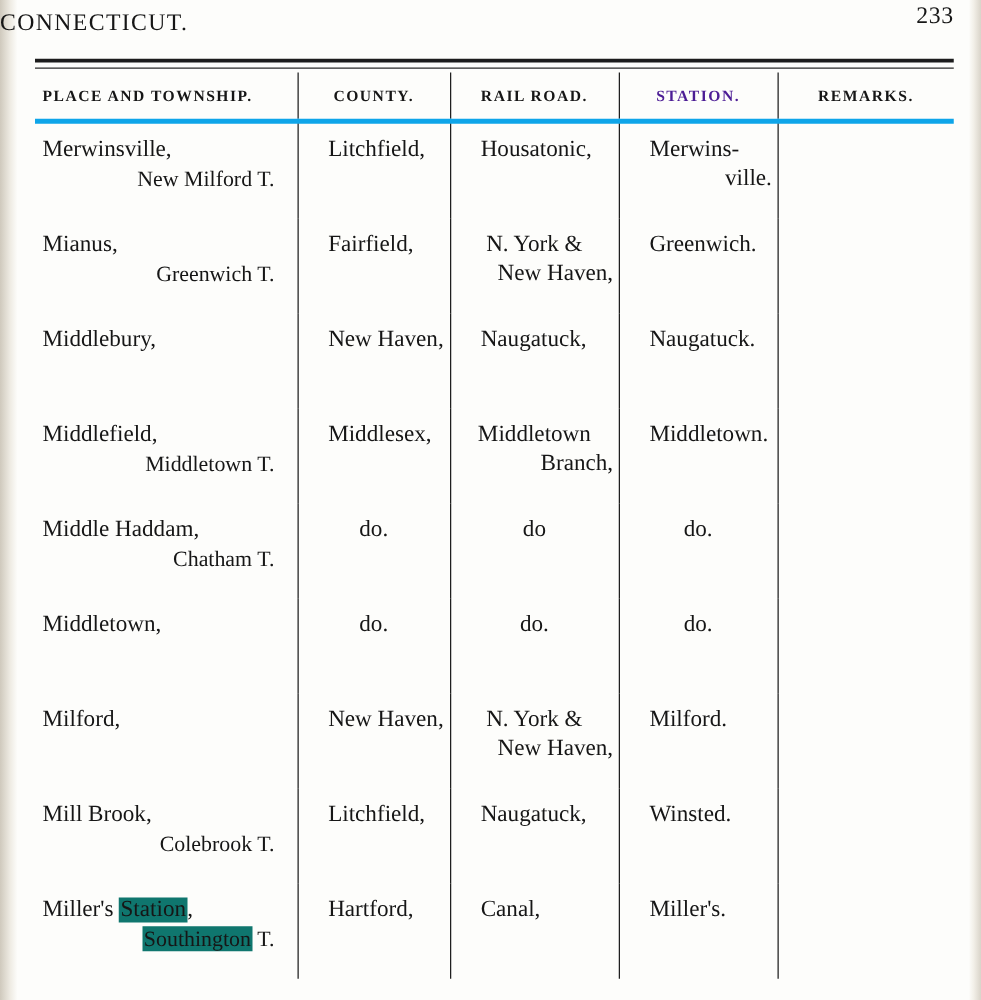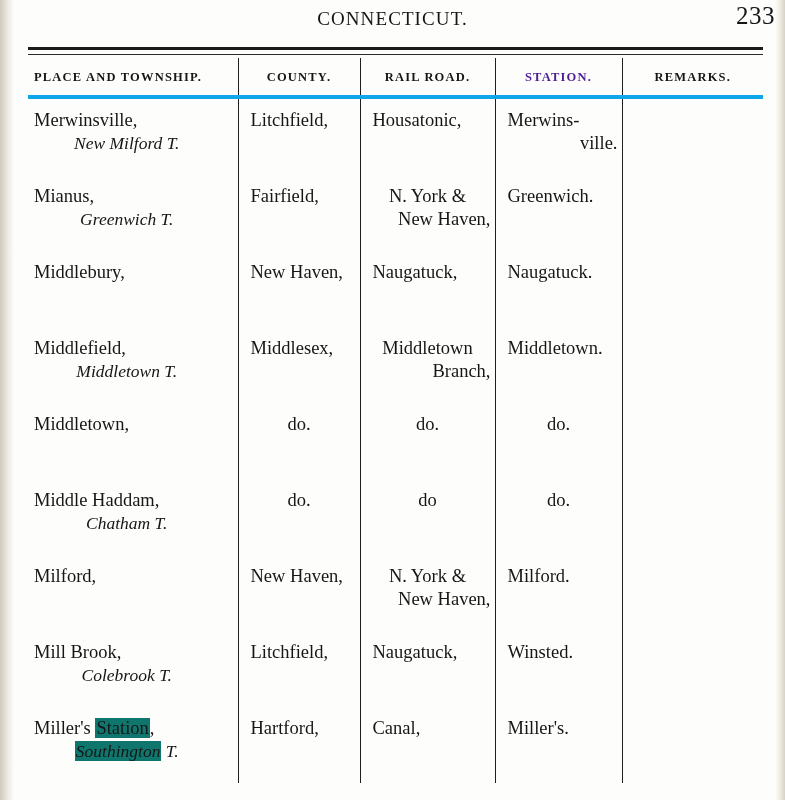--- a/index.html
+++ b/index.html
@@ -36,32 +36,31 @@
   }
   .header {
     position: relative;
     height: 46px;
     padding: 6px 18px 0 24px;
   }
   .running-title {
     position: absolute;
     left: 0; right: 0;
     top: 8px;
-    text-align: center;
     font-family: "Liberation Serif", serif;
     font-size: 19px;
     letter-spacing: 1.1px;
     font-variant: small-caps;
     text-transform: uppercase;
   }
   .page-number {
     position: absolute;
-    right: 10px;
+    right: 22px;
     top: 2px;
-    font-size: 25px;
+    font-size: 19px;
     font-family: "Liberation Serif", serif;
     letter-spacing: 0.5px;
   }
   .rule-thick {
     position: absolute;
     left: 28px;
     right: 22px;
     top: 47px;
     height: 3px;
     background: #1c1c1c;
@@ -112,26 +111,25 @@
     border-right: 1px solid #1f1f1f;
     vertical-align: top;
     padding: 10px 4px 10px 4px;
     font-size: 18.5px;
     line-height: 1.22;
     height: 56px;
   }
   tbody td.last { border-right: none; }
   tbody td.place { text-align: left; padding-left: 6px; }
   tbody td.center { text-align: center; }
-  tbody td.leftish { text-align: left; padding-left: 12px; }
+  tbody td.leftish { text-align: left; padding-left: 24px; }
 
   .township {
     display: block;
-    font-style: italic;
-    text-align: center;
+    text-align: right;
     padding-right: 14px;
     font-size: 17.5px;
     margin-top: 1px;
   }
   .line2 {
     display: block;
     text-align: right;
   }
   .hl {
     background: #0f766e;
@@ -224,35 +222,35 @@
           <td class="center">
             <span>Middletown</span>
             <span class="line2">Branch,</span>
           </td>
           <td class="leftish">Middletown.</td>
           <td class="last"></td>
         </tr>
 
         <tr>
           <td class="place">
-            <span>Middletown,</span>
-          </td>
-          <td class="center">do.</td>
-          <td class="center">do.</td>
-          <td class="center">do.</td>
-          <td class="last"></td>
-        </tr>
-
-        <tr>
-          <td class="place">
             <span>Middle Haddam,</span>
             <span class="township">Chatham T.</span>
           </td>
           <td class="center">do.</td>
           <td class="center">do</td>
+          <td class="center">do.</td>
+          <td class="last"></td>
+        </tr>
+
+        <tr>
+          <td class="place">
+            <span>Middletown,</span>
+          </td>
+          <td class="center">do.</td>
+          <td class="center">do.</td>
           <td class="center">do.</td>
           <td class="last"></td>
         </tr>
 
         <tr>
           <td class="place">
             <span>Milford,</span>
           </td>
           <td class="leftish">New Haven,</td>
           <td class="center">

